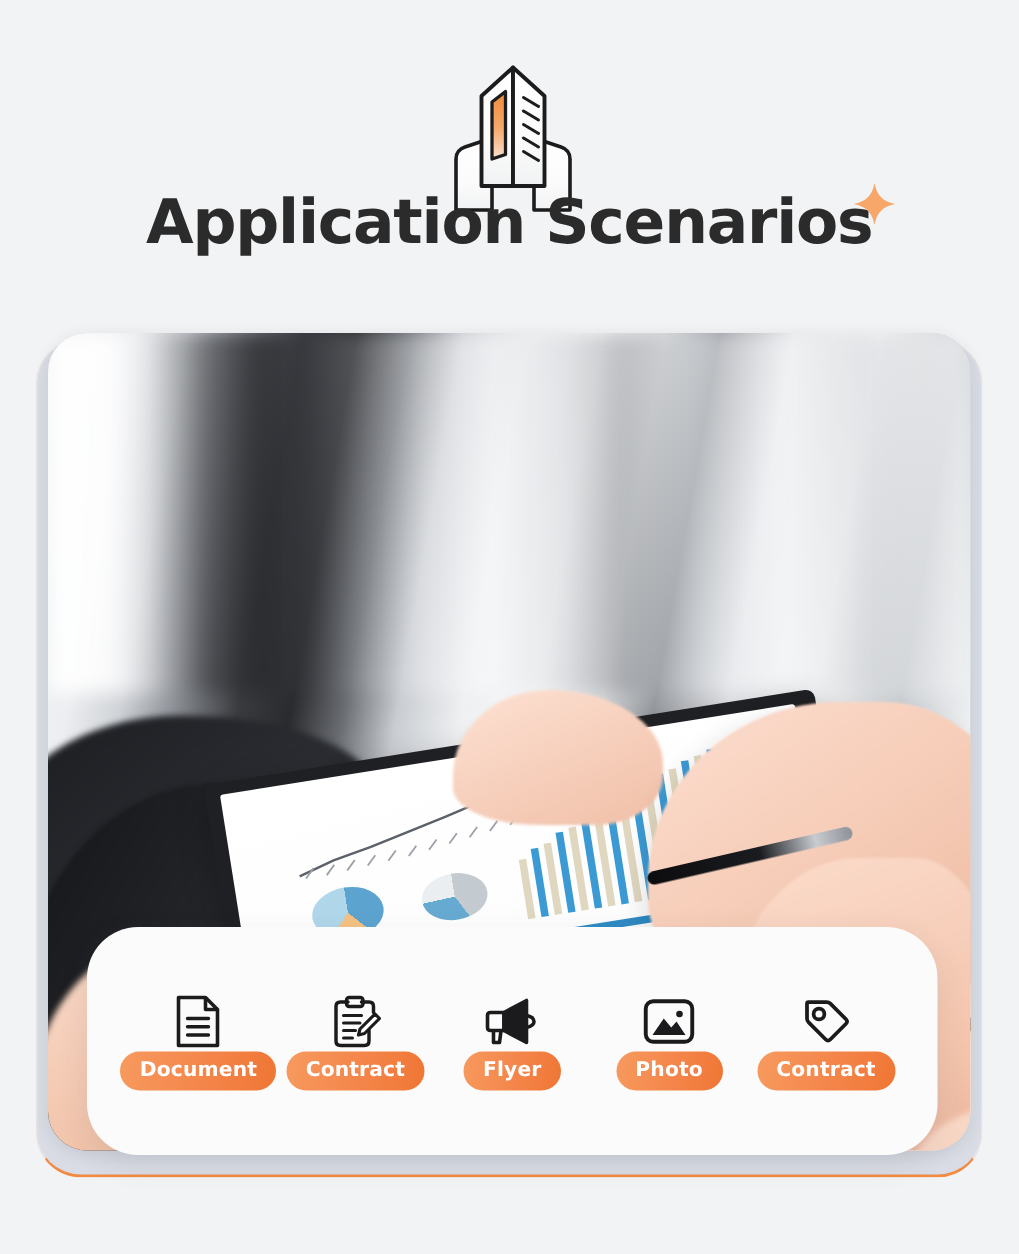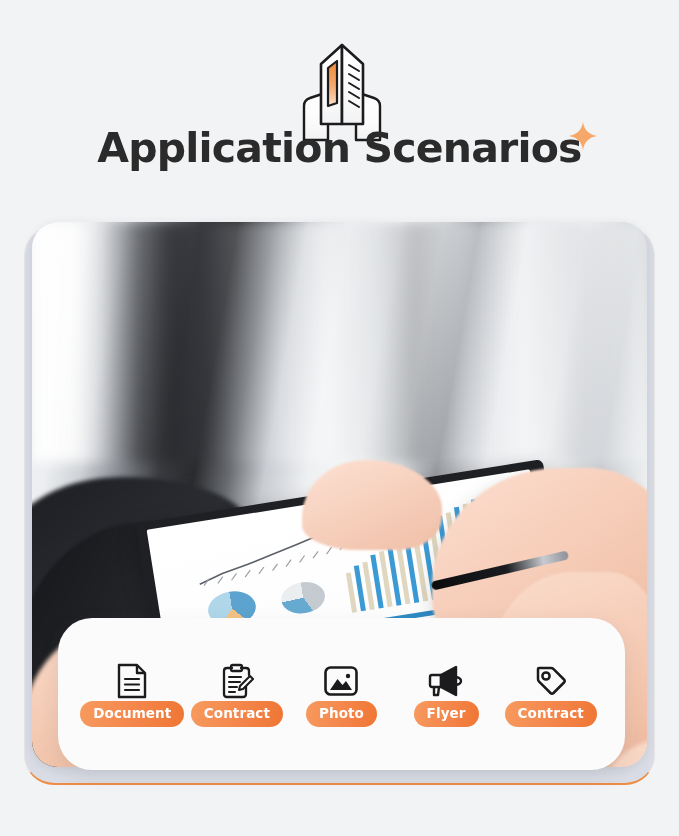--- a/index.html
+++ b/index.html
@@ -476,43 +476,43 @@
           <line x1="9" y1="29" x2="15" y2="29"></line>
         </g>
         <path d="M30 13 L33 16 L23 26 L19 27 L20 23 Z" fill="#ffffff" stroke="#1b1b1d" stroke-width="2.1" stroke-linejoin="round"></path>
       </svg>
     </span>
     <span class="feature-pill">Contract</span>
   </div>
 
   <div class="feature">
     <span class="feature-icon">
-      <svg viewBox="0 0 36 32" width="36" height="32">
-        <rect x="2.5" y="2.5" width="31" height="27" rx="5" fill="none" stroke="#1b1b1d" stroke-width="2.6"></rect>
-        <circle cx="25" cy="11" r="2.2" fill="#1b1b1d"></circle>
-        <path d="M7 25 L14.5 14 L19.5 20 L23 16 L29 25 Z" fill="#1b1b1d"></path>
-      </svg>
-    </span>
-    <span class="feature-pill">Photo</span>
-  </div>
-
-  <div class="feature">
-    <span class="feature-icon">
       <svg viewBox="0 0 36 34" width="36" height="34">
         <path d="M4 11 H13 V23 H4 Q2 23 2 21 V13 Q2 11 4 11 Z" fill="none" stroke="#1b1b1d" stroke-width="2.4" stroke-linejoin="round"></path>
         <path d="M13 11 L28 3 V31 L13 23 Z" fill="#1b1b1d" stroke="#1b1b1d" stroke-width="2.4" stroke-linejoin="round"></path>
         <path d="M28 13 Q33 14 33 17 Q33 20 28 21" fill="none" stroke="#1b1b1d" stroke-width="2.4" stroke-linecap="round"></path>
         <path d="M6 23 L6 31 H10 L11 23" fill="none" stroke="#1b1b1d" stroke-width="2.4" stroke-linejoin="round"></path>
       </svg>
     </span>
     <span class="feature-pill">Flyer</span>
   </div>
 
   <div class="feature">
     <span class="feature-icon">
+      <svg viewBox="0 0 36 32" width="36" height="32">
+        <rect x="2.5" y="2.5" width="31" height="27" rx="5" fill="none" stroke="#1b1b1d" stroke-width="2.6"></rect>
+        <circle cx="25" cy="11" r="2.2" fill="#1b1b1d"></circle>
+        <path d="M7 25 L14.5 14 L19.5 20 L23 16 L29 25 Z" fill="#1b1b1d"></path>
+      </svg>
+    </span>
+    <span class="feature-pill">Photo</span>
+  </div>
+
+  <div class="feature">
+    <span class="feature-icon">
       <svg viewBox="0 0 34 34" width="34" height="34">
         <path d="M5 4 H17 Q18.5 4 19.6 5.1 L30 15.5 Q31.5 17 30 18.5 L19.5 29 Q18 30.5 16.5 29 L5.1 17.6 Q4 16.5 4 15 V5 Q4 4 5 4 Z" fill="none" stroke="#1b1b1d" stroke-width="2.5" stroke-linejoin="round"></path>
         <circle cx="12" cy="12" r="3.6" fill="none" stroke="#1b1b1d" stroke-width="2.5"></circle>
       </svg>
     </span>
     <span class="feature-pill">Contract</span>
   </div>
 
 </div>
 

